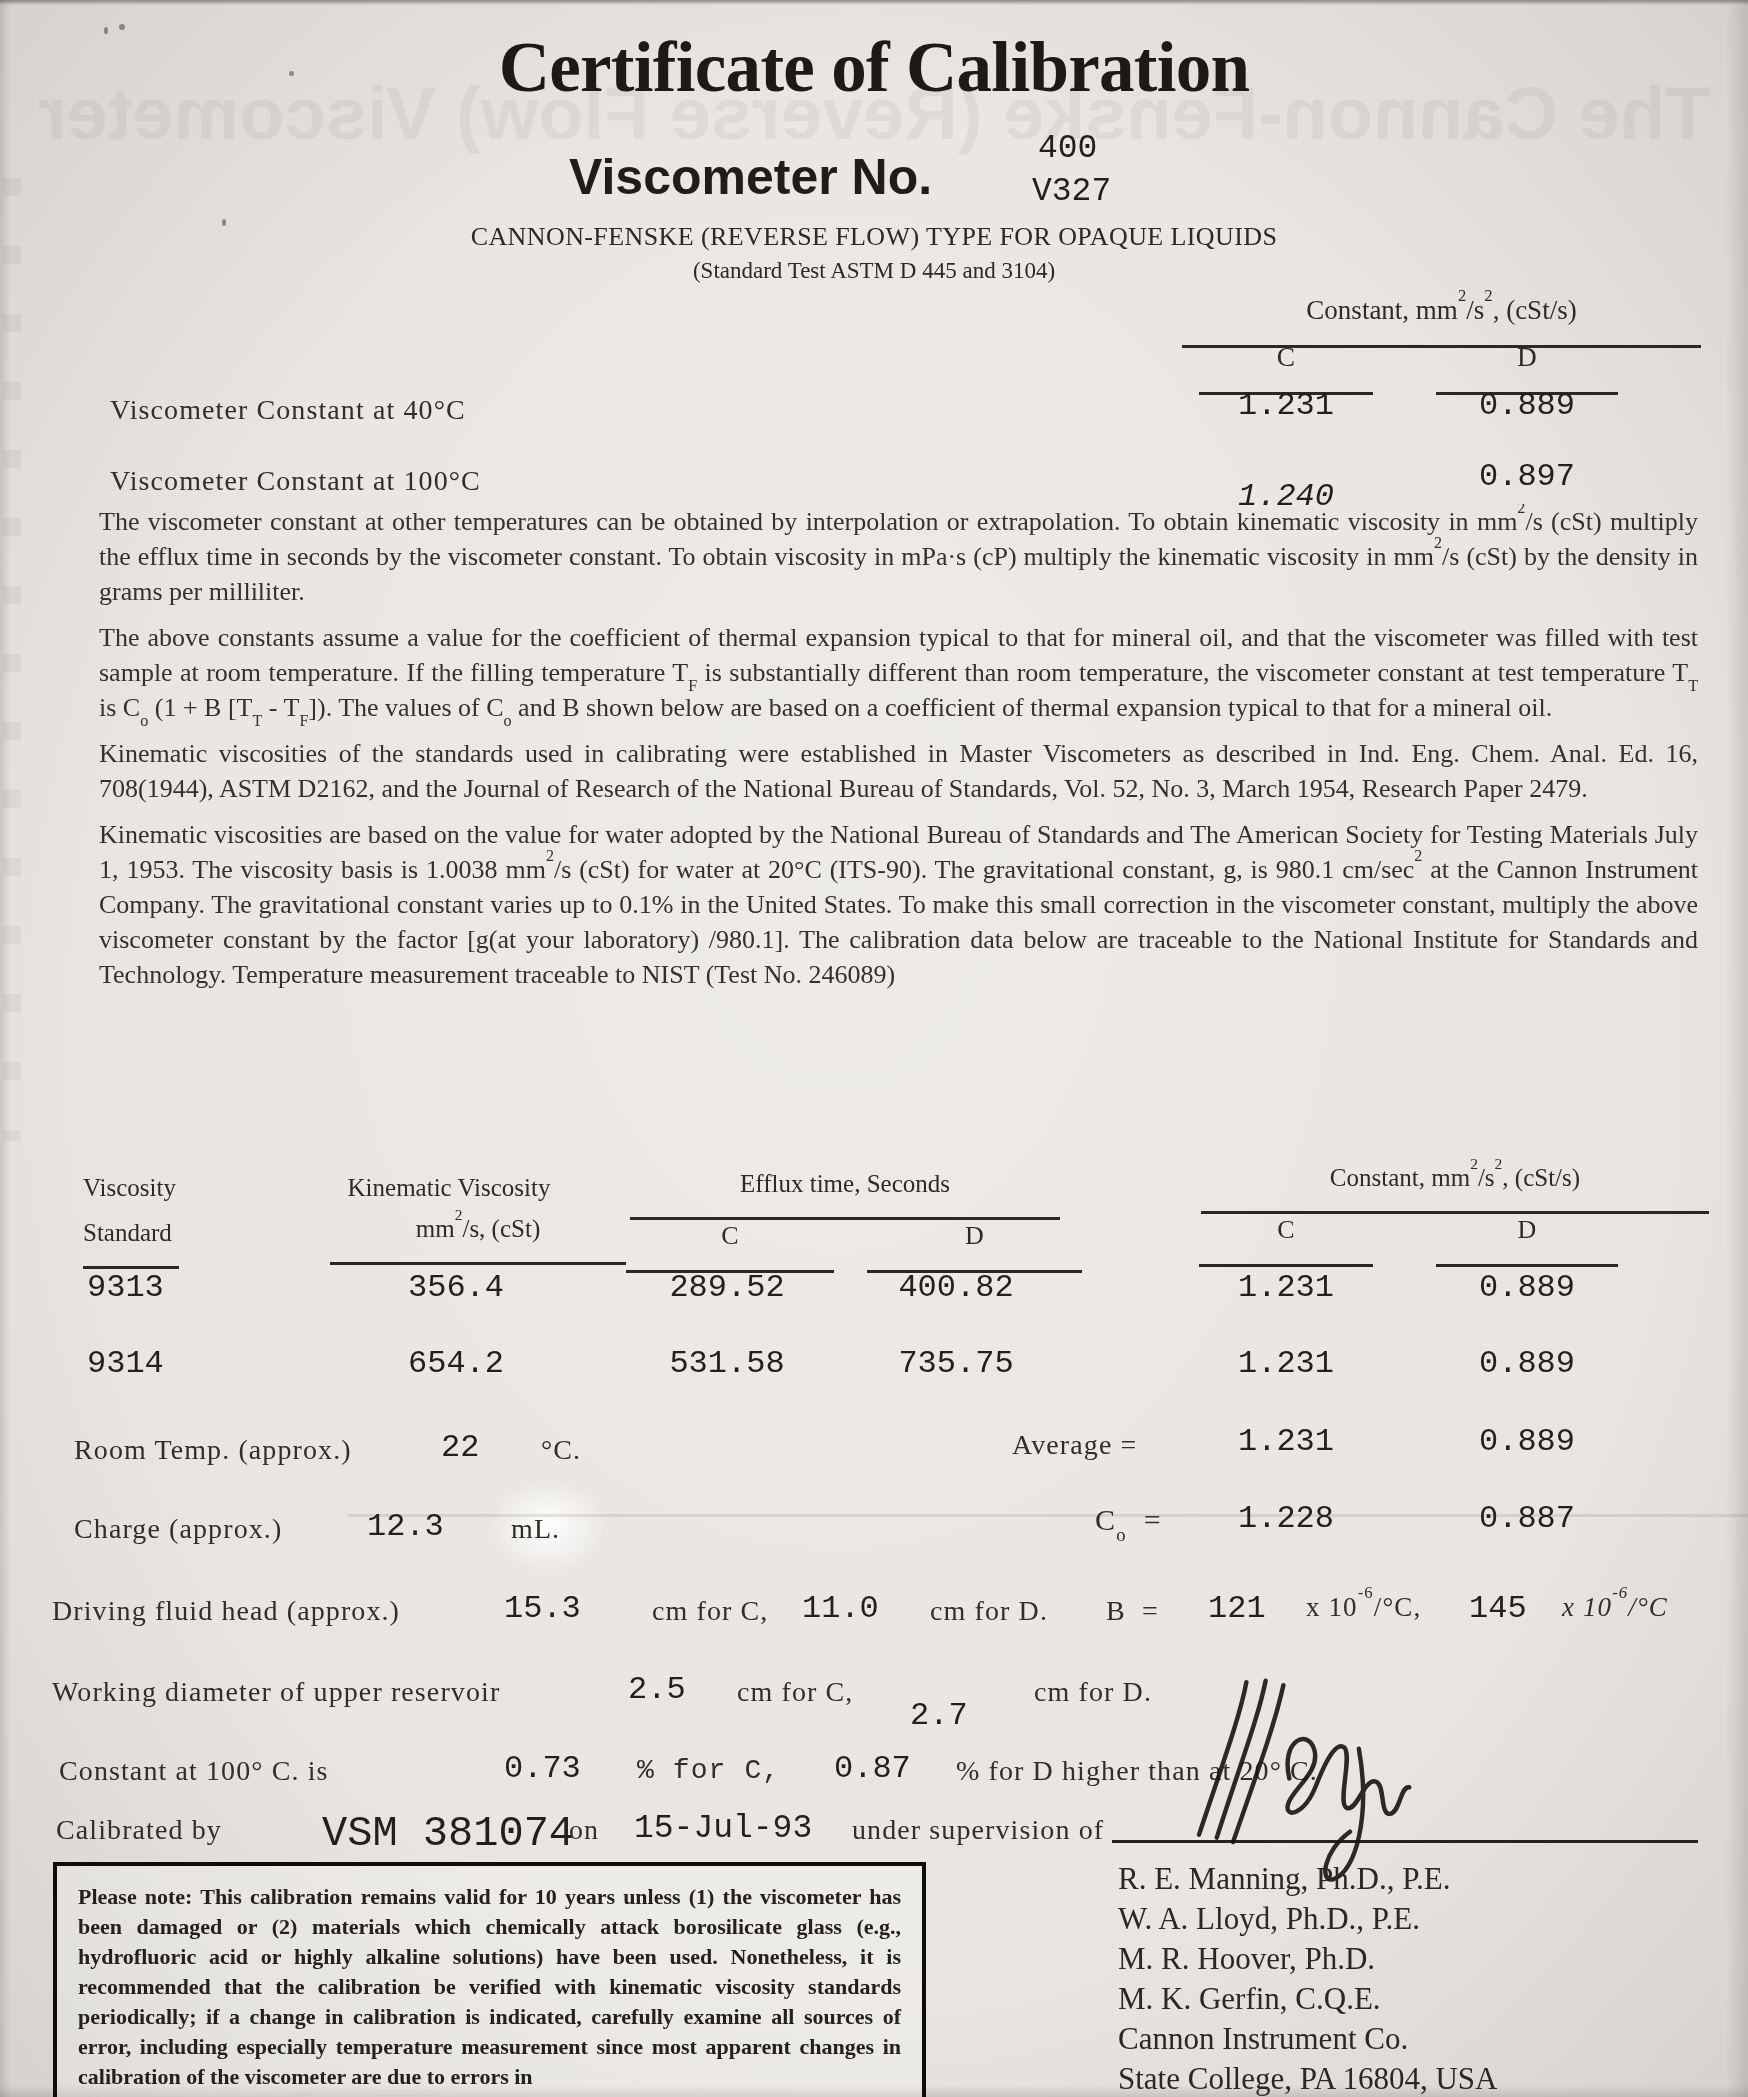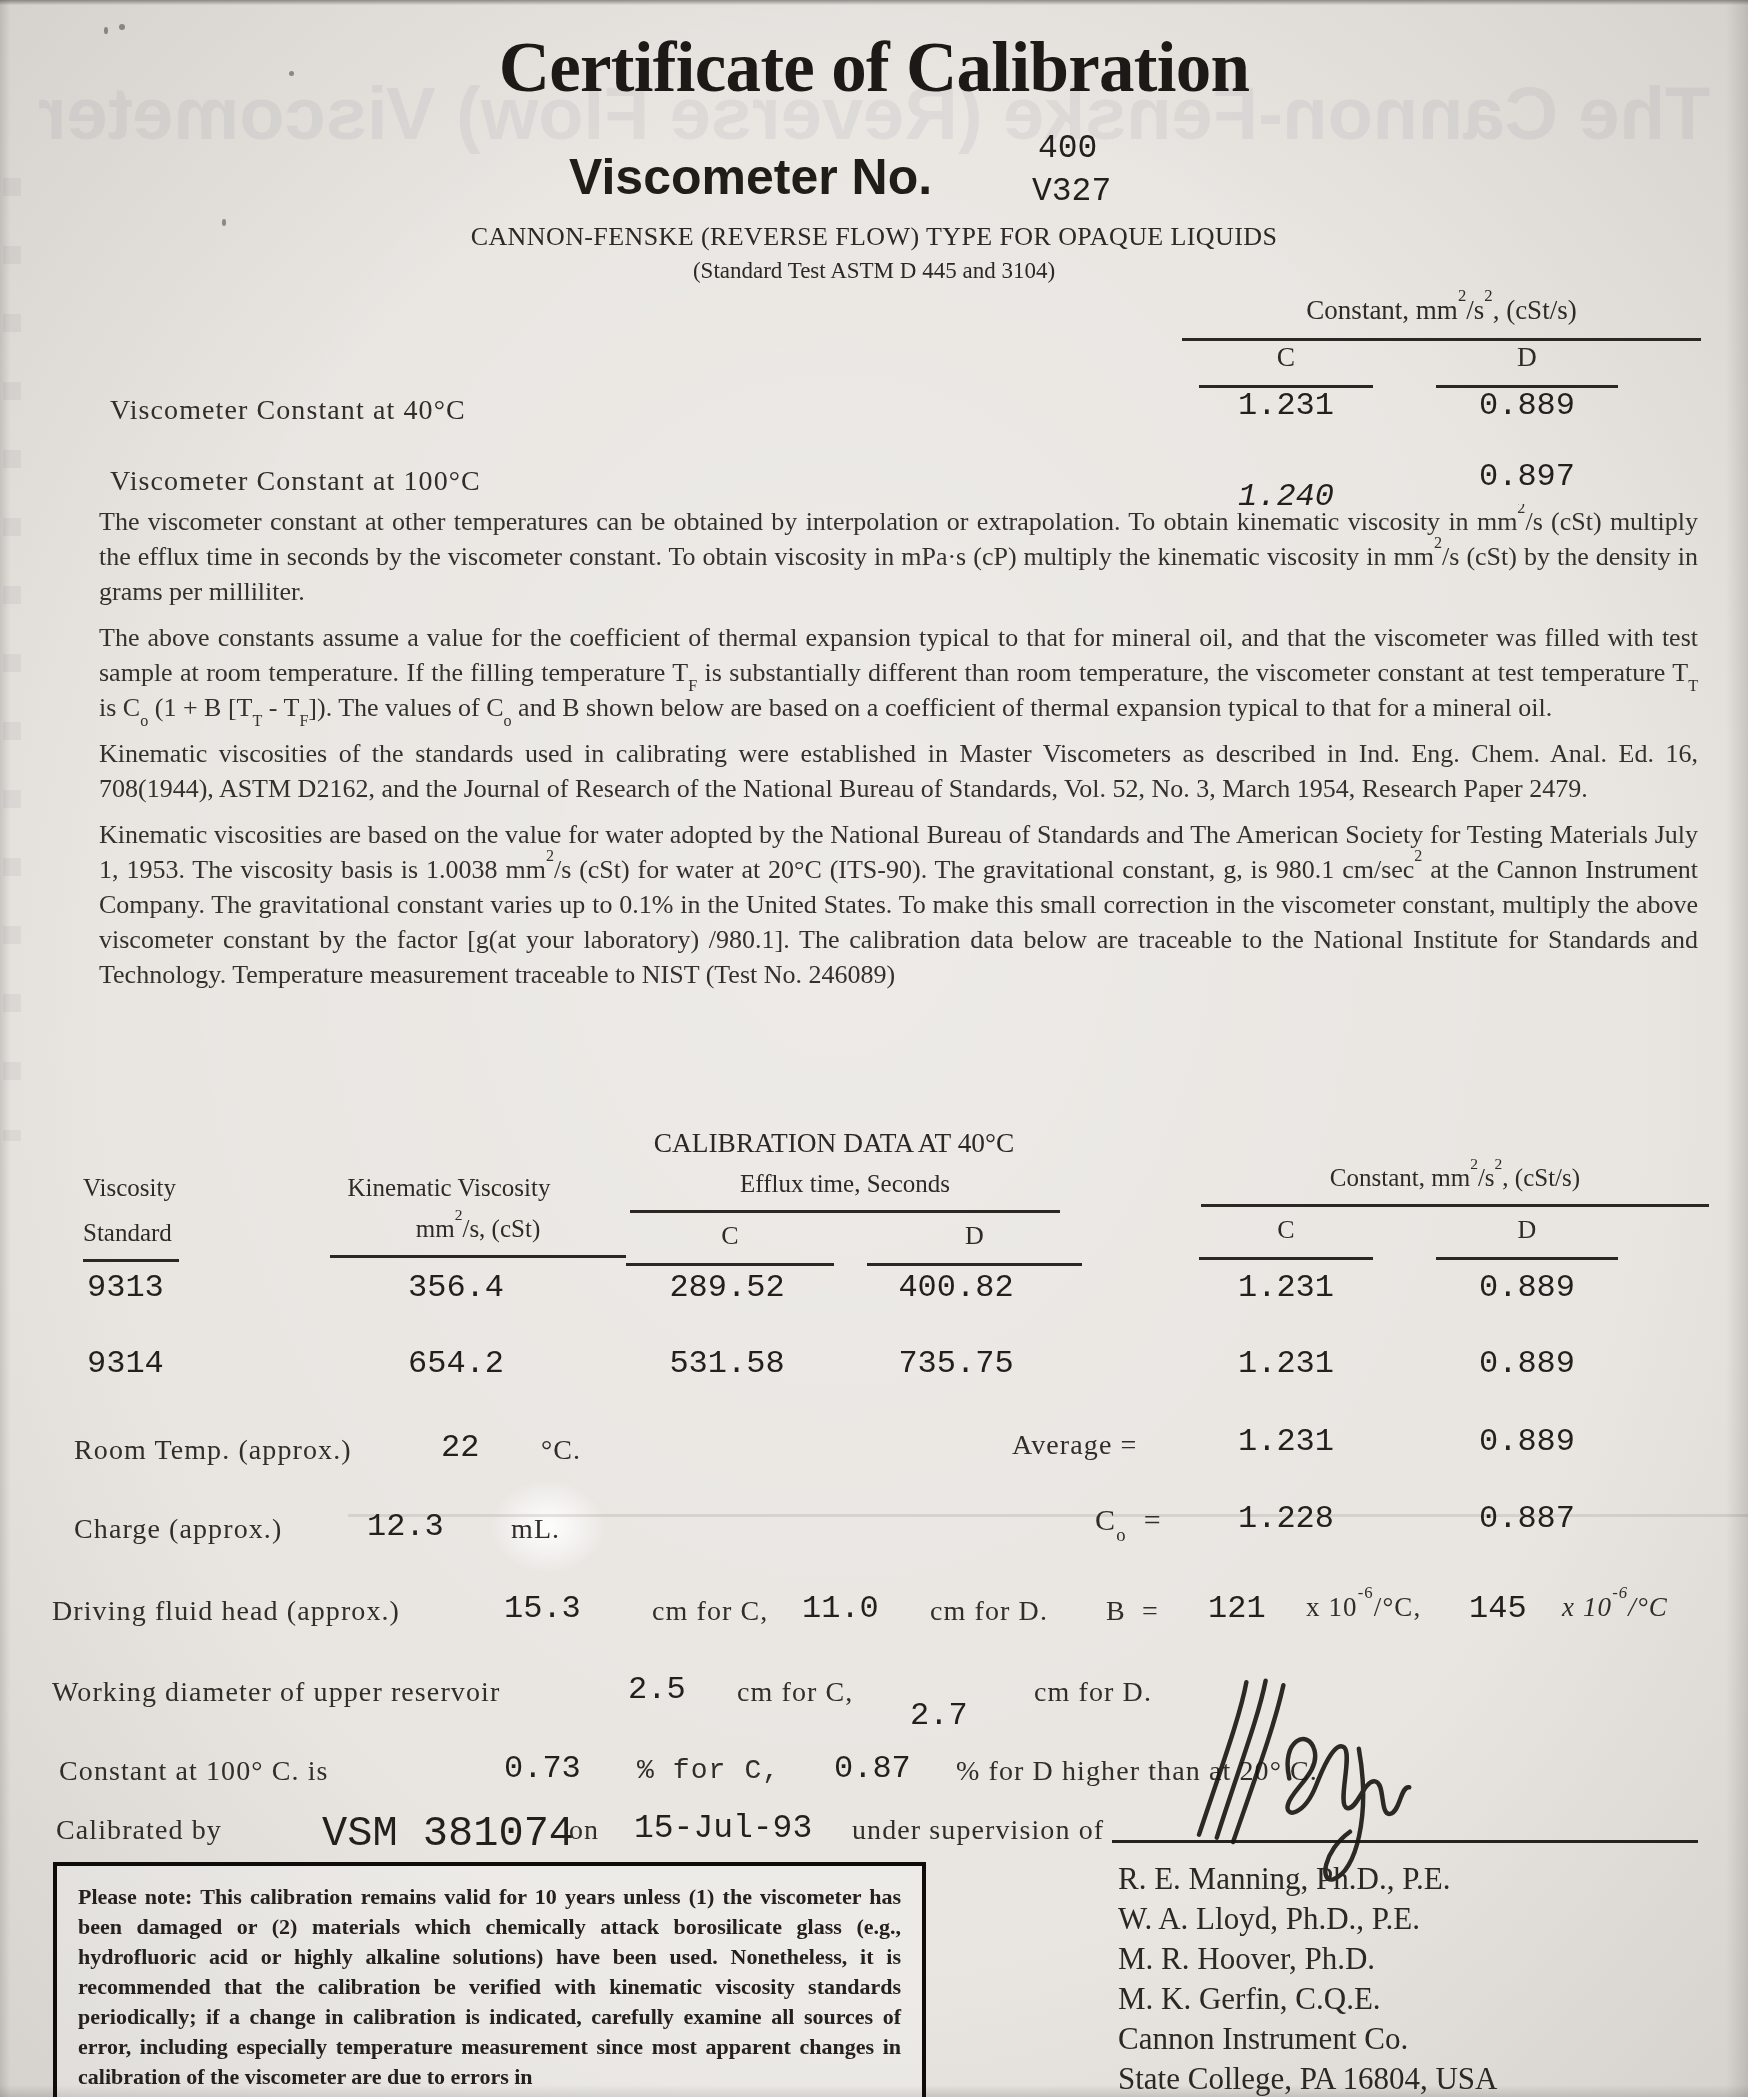--- a/index.html
+++ b/index.html
@@ -21,21 +21,21 @@
   .pre{white-space:pre;}
   .title{top:27px;left:0;width:100%;text-align:center;font-size:71px;font-weight:bold;letter-spacing:-0.7px;color:#1c1916;}
   .visc-label{left:569px;top:148px;font-size:50px;font-weight:bold;color:#201d19;}
   .typed{font-family:"Liberation Mono","DejaVu Sans Mono",monospace;color:#221f1c;font-size:33px;}
   .val{font-family:"Liberation Mono","DejaVu Sans Mono",monospace;color:#221f1c;font-size:32px;}
   .type-line{top:222px;left:0;width:100%;text-align:center;font-size:26px;letter-spacing:0.4px;color:#2c2823;}
   .std-line{top:258px;left:0;width:100%;text-align:center;font-size:23px;color:#2c2823;}
   .hserif{font-size:27px;color:#2e2a25;}
   .label{font-size:28px;letter-spacing:1.1px;color:#312d28;}
   .colbox{text-align:center;}
-  .rule-under{border-bottom:3px solid #2b2824;padding-bottom:12px;}
+  .rule-under{border-bottom:3px solid #2b2824;padding-bottom:19px;}
   .paras{left:99px;top:504px;width:1599px;height:621px;overflow:hidden;}
   .paras p{margin:0 0 11px 0;font-size:26px;line-height:35px;text-align:justify;color:#34302b;}
   sup{font-size:62%;line-height:0;position:relative;top:-0.48em;}
   sub{font-size:62%;line-height:0;position:relative;top:0.22em;}
   .cal-head{top:1128px;left:0;width:1668px;text-align:center;font-size:27.4px;color:#2c2823;}
   .names{left:1118px;top:1859px;font-size:31px;line-height:40px;color:#2b2722;}
   .note-box{
     left:53px;top:1862px;width:873px;height:311px;
     border:4.4px solid #0e0d0c;box-sizing:border-box;padding:16.3px 21px;
     font-size:22px;line-height:30px;font-weight:bold;text-align:justify;color:#24211d;
@@ -91,21 +91,20 @@
   <div class="abs val colbox" style="left:1199px;top:478px;width:174px;font-style:italic;">1.240</div>
   <div class="abs val colbox" style="left:1436px;top:458px;width:182px;">0.897</div>
 
   <div class="abs paras">
     <p><span>The viscometer constant at other temperatures can be obtained by interpolation or extrapolation.  To obtain kinematic viscosity in mm</span><sup>2</sup><span>/s (cSt) multiply the efflux time in seconds by the viscometer constant.  To obtain viscosity in mPa·s (cP) multiply the kinematic viscosity in mm</span><sup>2</sup><span>/s (cSt) by the density in grams per milliliter.</span></p>
     <p><span>The above constants assume a value for the coefficient of thermal expansion typical to that for mineral oil, and that the viscometer was filled with test sample at room temperature.  If the filling temperature T</span><sub>F</sub><span> is substantially different than room temperature, the viscometer constant at test temperature T</span><sub>T</sub><span> is C</span><sub>o</sub><span> (1 + B [T</span><sub>T</sub><span> - T</span><sub>F</sub><span>]).  The values of C</span><sub>o</sub><span> and B shown below are based on a coefficient of thermal expansion typical to that for a mineral oil.</span></p>
     <p>Kinematic viscosities of the standards used in calibrating were established in Master Viscometers as described in Ind. Eng. Chem. Anal. Ed. 16, 708(1944), ASTM D2162, and the Journal of Research of the National Bureau of Standards, Vol. 52, No. 3, March 1954, Research Paper 2479.</p>
     <p><span>Kinematic viscosities are based on the value for water adopted by the National Bureau of Standards and The American Society for Testing Materials July 1, 1953.  The viscosity basis is 1.0038 mm</span><sup>2</sup><span>/s (cSt) for water at 20°C (ITS-90).  The gravitational constant, g, is 980.1 cm/sec</span><sup>2</sup><span> at the Cannon Instrument Company.  The gravitational constant varies up to 0.1% in the United States.  To make this small correction in the viscometer constant, multiply the above viscometer constant by the factor [g(at your laboratory) /980.1].  The calibration data below are traceable to the National Institute for Standards and Technology.  Temperature measurement traceable to NIST (Test No. 246089)</span></p>
   </div>
 
-  <div class="abs cal-head">CALIBRATION DATA AT 40°C</div>
 
   <div class="abs hserif" style="left:83px;top:1174px;font-size:25px;">Viscosity</div>
   <div class="abs hserif rule-under" style="left:83px;top:1219px;font-size:25px;display:inline-block;padding-right:7.4px;">Standard</div>
   <div class="abs hserif colbox" style="left:308px;top:1174px;width:282px;font-size:25px;">Kinematic Viscosity</div>
   <div class="abs hserif colbox rule-under" style="left:330px;top:1215px;width:296px;font-size:25px;"><span>mm</span><sup>2</sup><span>/s, (cSt)</span></div>
   <div class="abs hserif colbox rule-under" style="left:630px;top:1170px;width:430px;font-size:25px;">Efflux time, Seconds</div>
   <div class="abs hserif colbox rule-under" style="left:626px;top:1221px;width:208px;font-size:26px;">C</div>
   <div class="abs hserif colbox rule-under" style="left:867px;top:1221px;width:215px;font-size:26px;">D</div>
   <div class="abs hserif colbox rule-under" style="left:1201px;top:1164px;width:508px;font-size:25px;"><span>Constant, mm</span><sup>2</sup><span>/s</span><sup>2</sup><span>, (cSt/s)</span></div>
   <div class="abs hserif colbox rule-under" style="left:1199px;top:1215px;width:174px;font-size:26px;">C</div>

